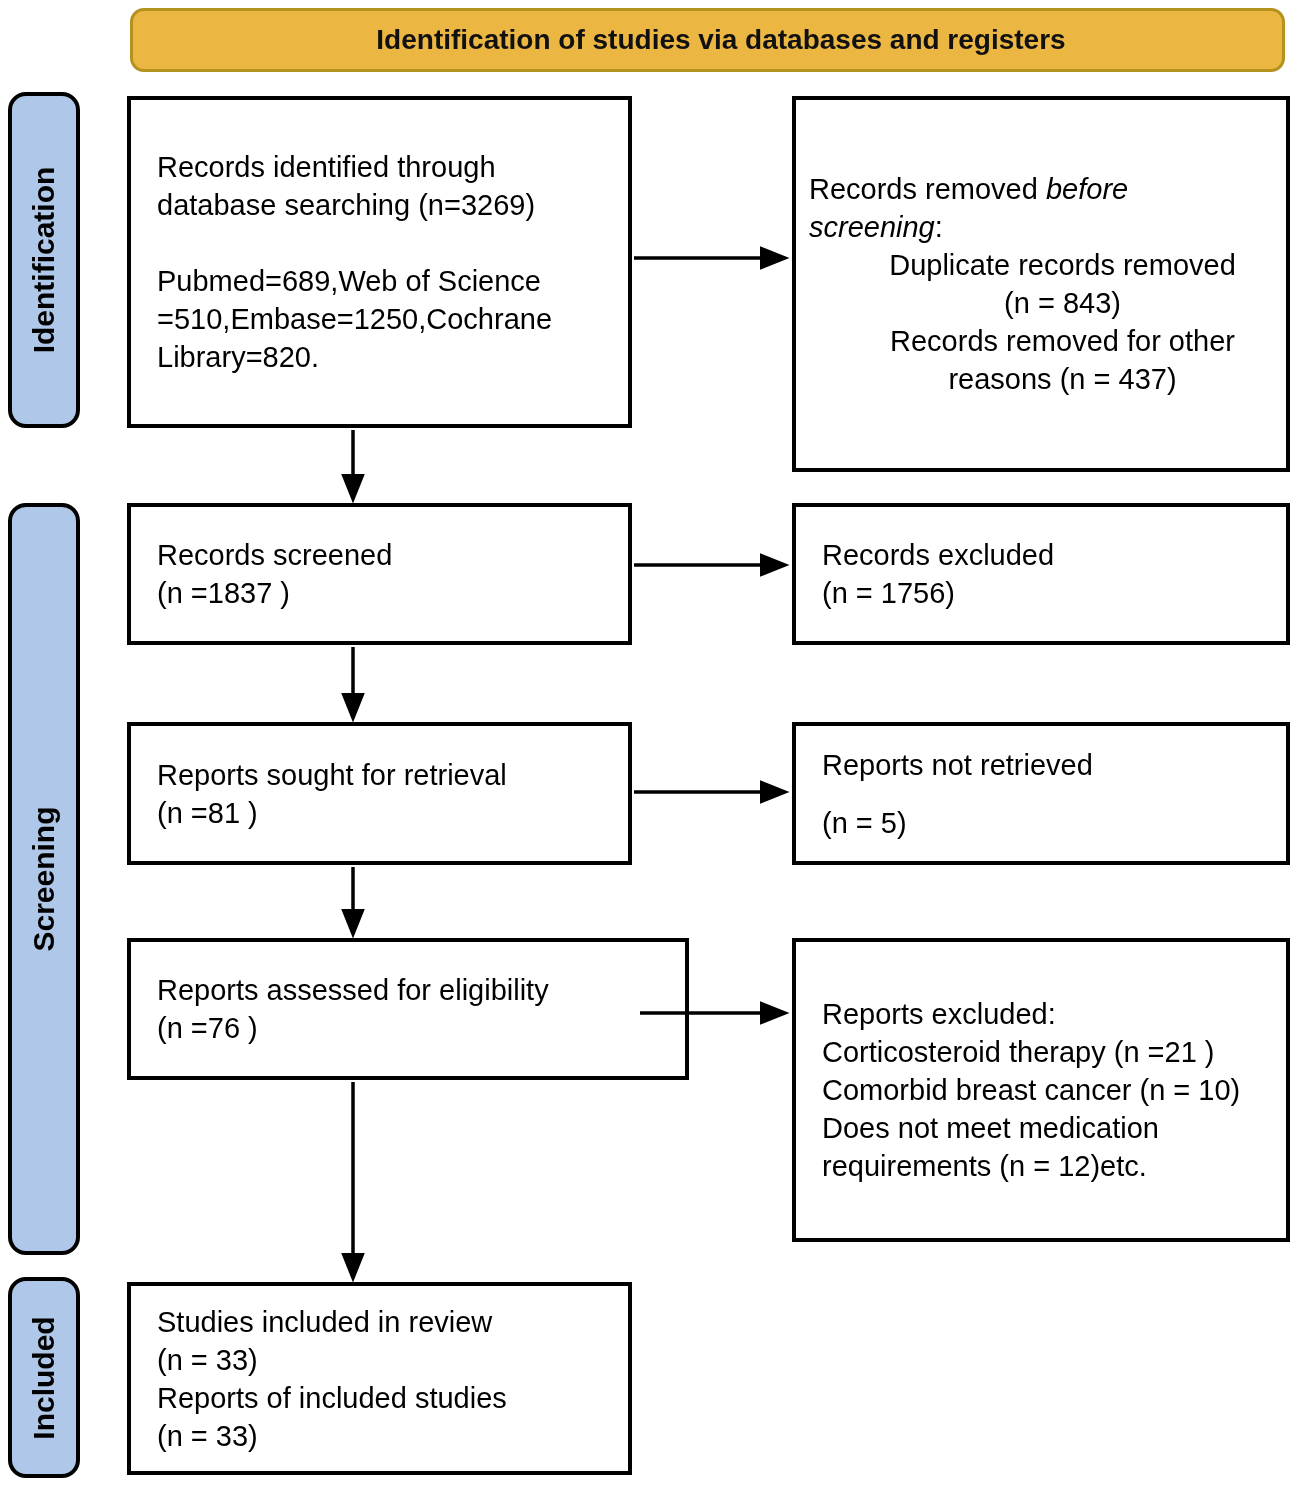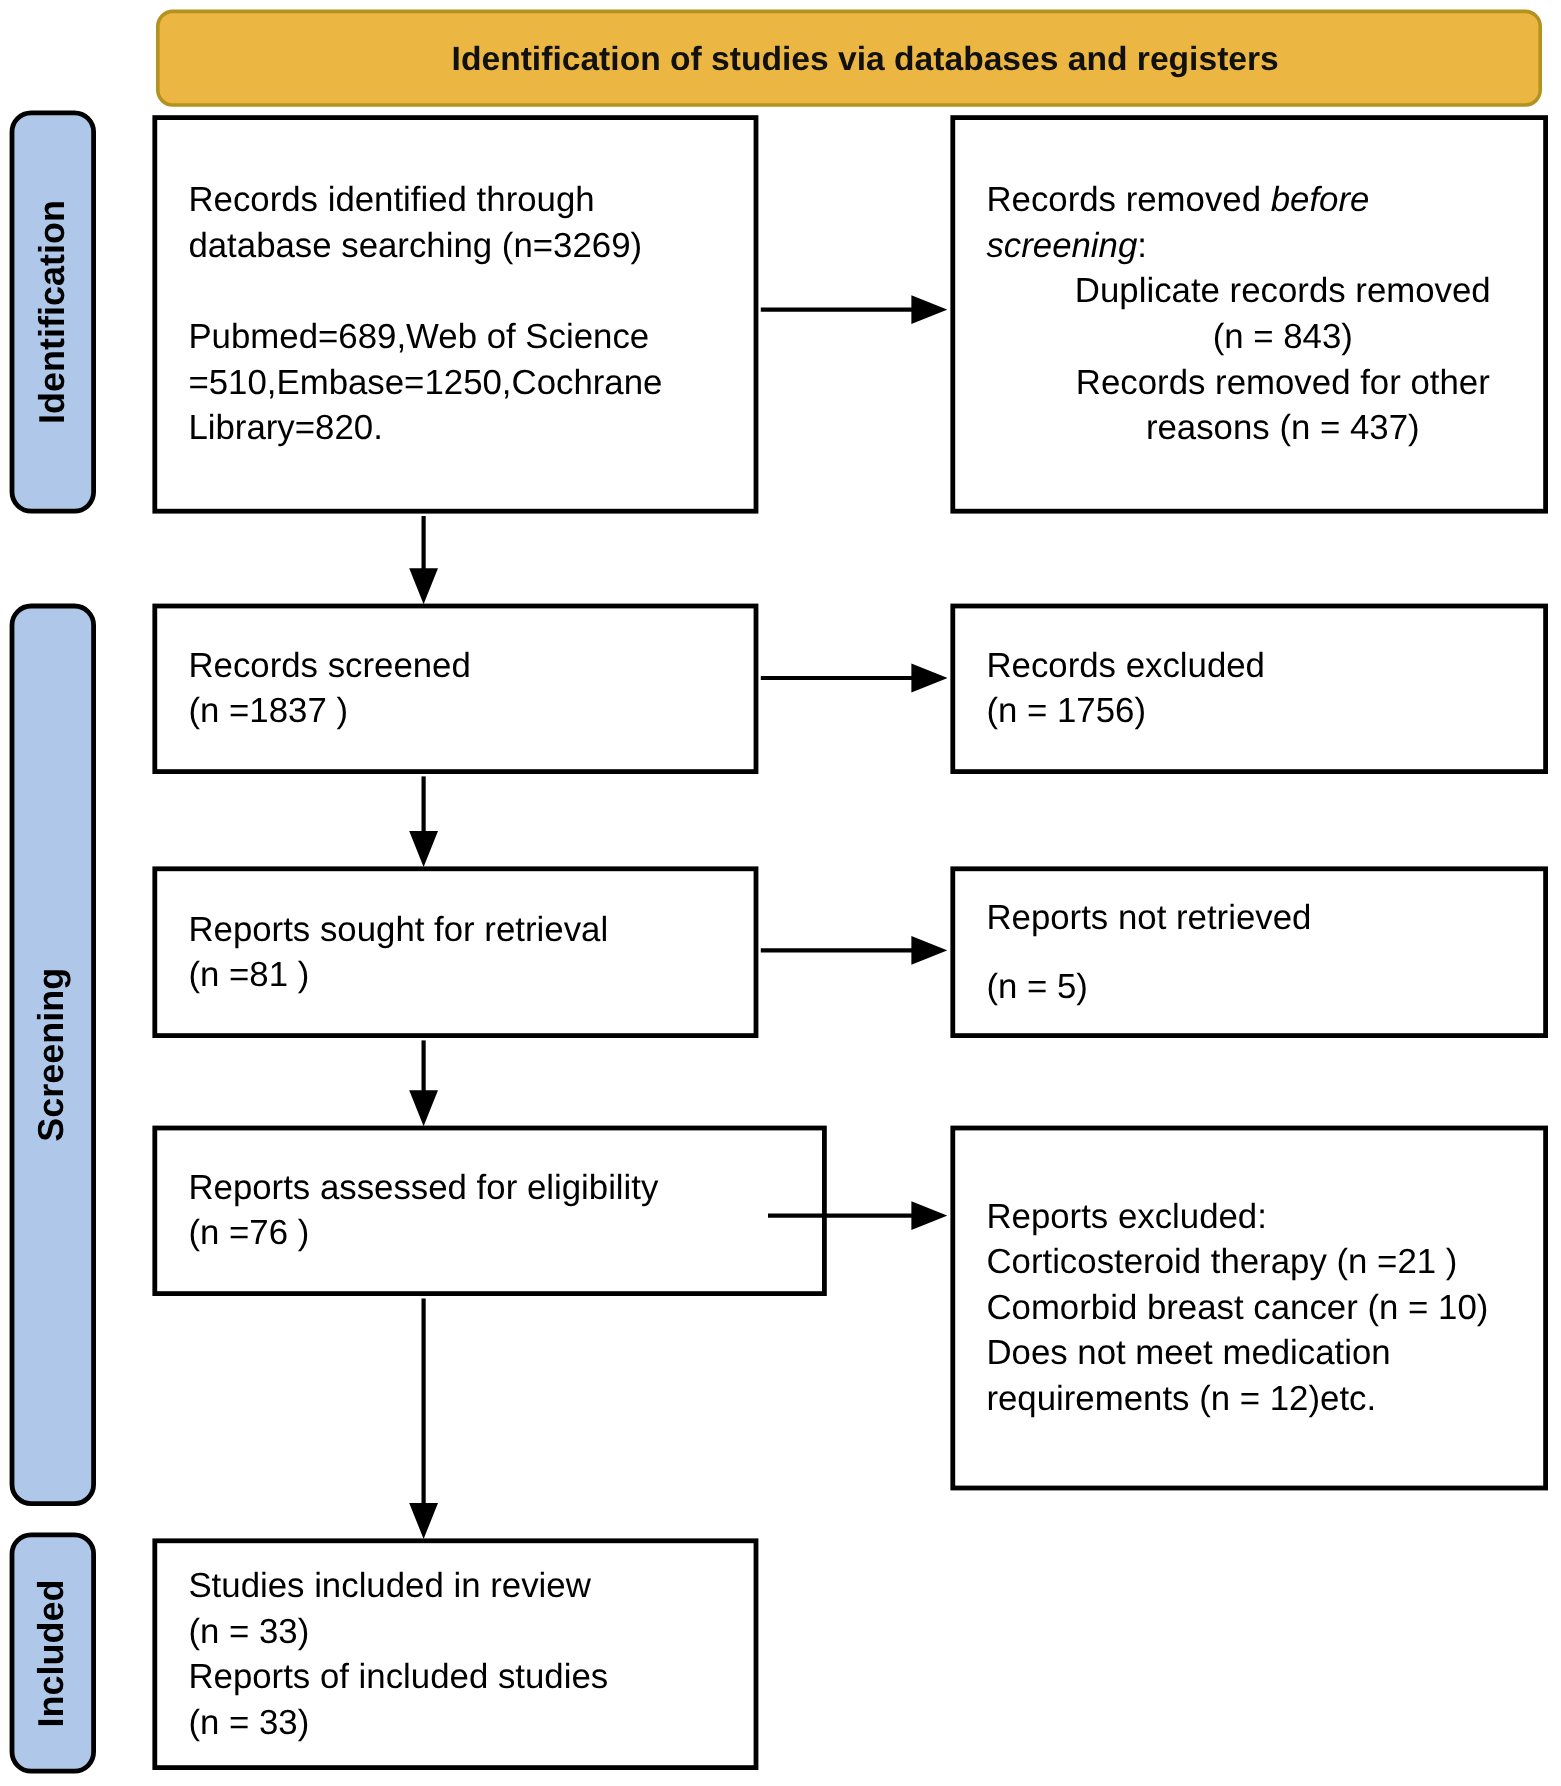--- a/index.html
+++ b/index.html
@@ -4,21 +4,21 @@
 <style>
   html,body { margin:0; padding:0; background:#ffffff; }
   .canvas {
     position:relative; width:1301px; height:1488px; background:#ffffff;
     font-family:"Liberation Sans", sans-serif; color:#000;
     overflow:hidden;
   }
 
   
   .banner {
-    position:absolute; left:130px; top:8px; width:1155px; height:81px;
+    position:absolute; left:130px; top:8px; width:1155px; height:64px;
     background:var(--banner-fill,#EBB642); border:3px solid var(--banner-border,#B3921F);
     border-radius:14px; box-sizing:border-box;
     display:flex; align-items:center; justify-content:center;
     font-weight:bold; font-size:28px; color:#111;padding-left:27px;
   }
 
   
   .stage {
     position:absolute; left:8px; width:72px;
     background:var(--stage-fill,#AFC8E9); border:4px solid #000;
@@ -34,21 +34,21 @@
   .stage-included       { top:1277px;height:201px; }
 
   
   .box {
     position:absolute; background:#fff; border:4px solid #000; box-sizing:border-box;
     font-size:29px; line-height:38px;
     display:flex; flex-direction:column; justify-content:center;
     padding:8px 18px 8px 26px;
   }
   .box-identified       { left:127px; top:96px;   width:505px; height:332px; }
-  .box-removed          { left:792px; top:96px;   width:498px; height:332px; }
+  .box-removed          { left:792px; top:96px;   width:498px; height:376px;padding-left:13px; }
   .box-screened         { left:127px; top:503px;  width:505px; height:142px; }
   .box-records-excluded { left:792px; top:503px;  width:498px; height:142px; }
   .box-sought           { left:127px; top:722px;  width:505px; height:143px; }
   .box-not-retrieved    { left:792px; top:722px;  width:498px; height:143px;gap:20px; }
   .box-assessed         { left:127px; top:938px;  width:562px; height:142px; }
   .box-reports-excluded { left:792px; top:938px;  width:498px; height:304px; }
   .box-included         { left:127px; top:1282px; width:505px; height:193px; }
 
   .line { white-space:nowrap; }
   .spacer { height:38px; }

